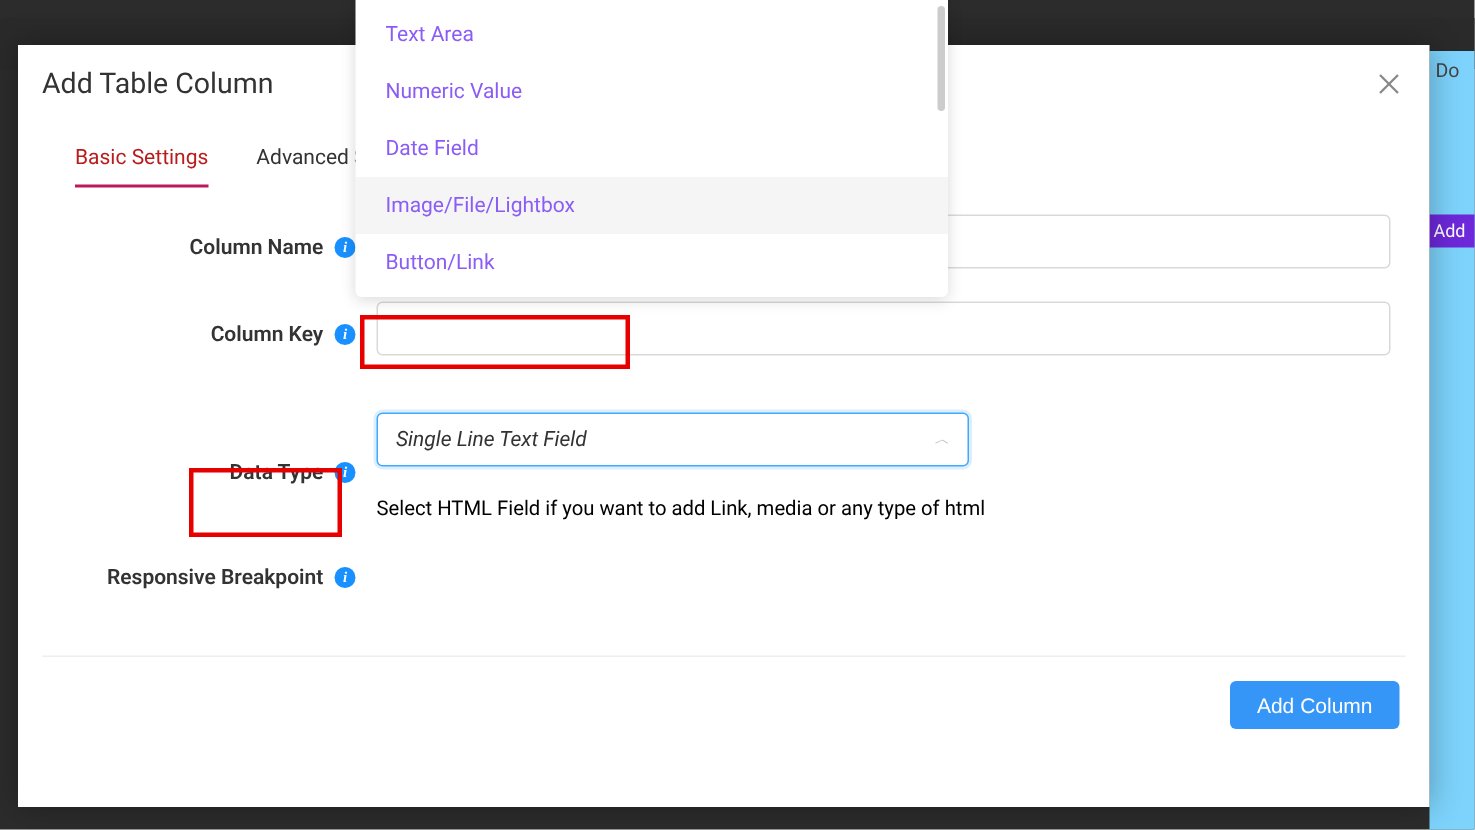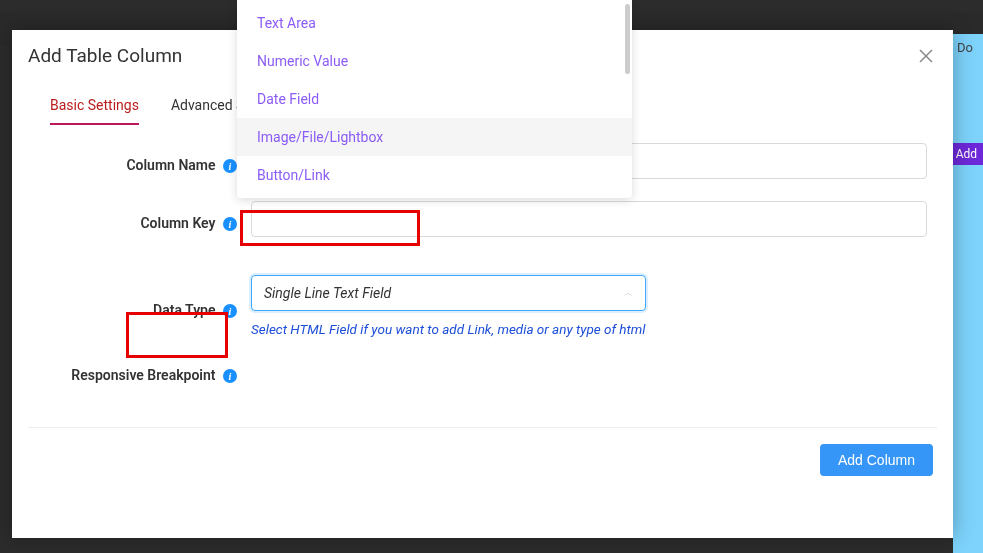--- a/index.html
+++ b/index.html
@@ -150,23 +150,22 @@
     border-color: #40a9ff;
     box-shadow: 0 0 0 2px rgba(24,144,255,0.15);
   }
   .select-input.narrow { max-width: 395px; }
   .chevron {
     color: #bbb;
     font-size: 10px;
   }
   .helper-text {
     font-size: 13.5px;
-    color: #1d4ed8;
-    margin-top: 10px;
-    font-style: italic;
+    color: #000000;
+    margin-top: 20px;
   }
 
   .divider {
     border-top: 1px solid #eee;
     margin: 4px 16px 0 16px;
   }
 
   .modal-footer {
     display: flex;
     justify-content: flex-end;

